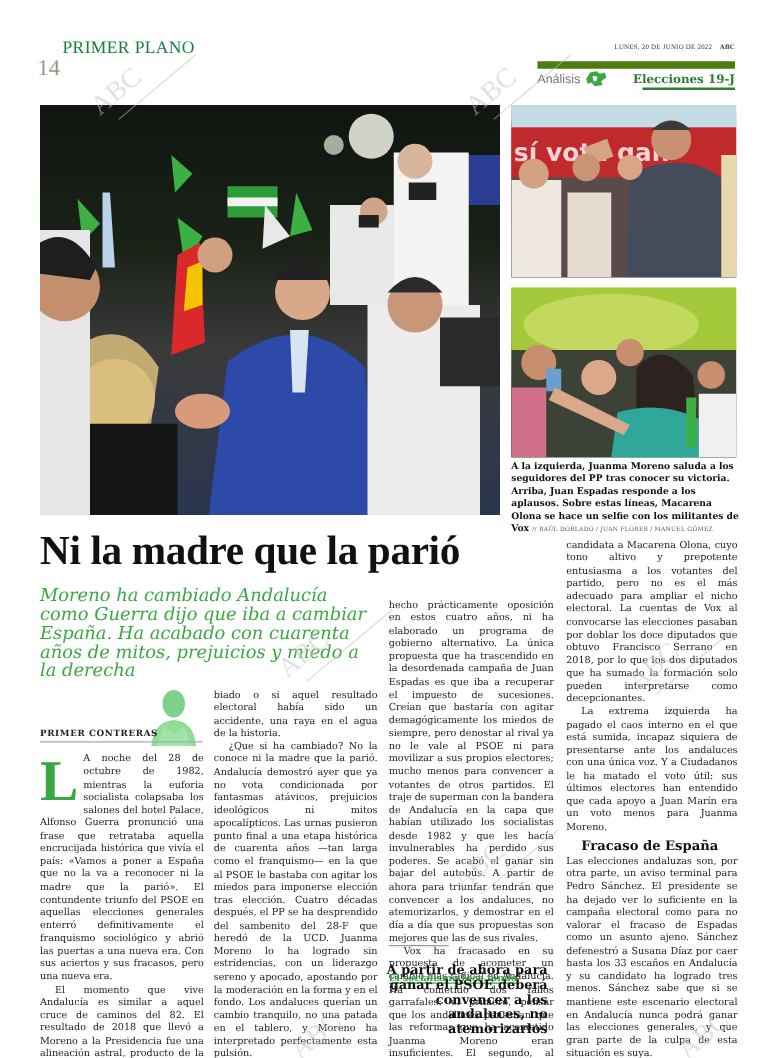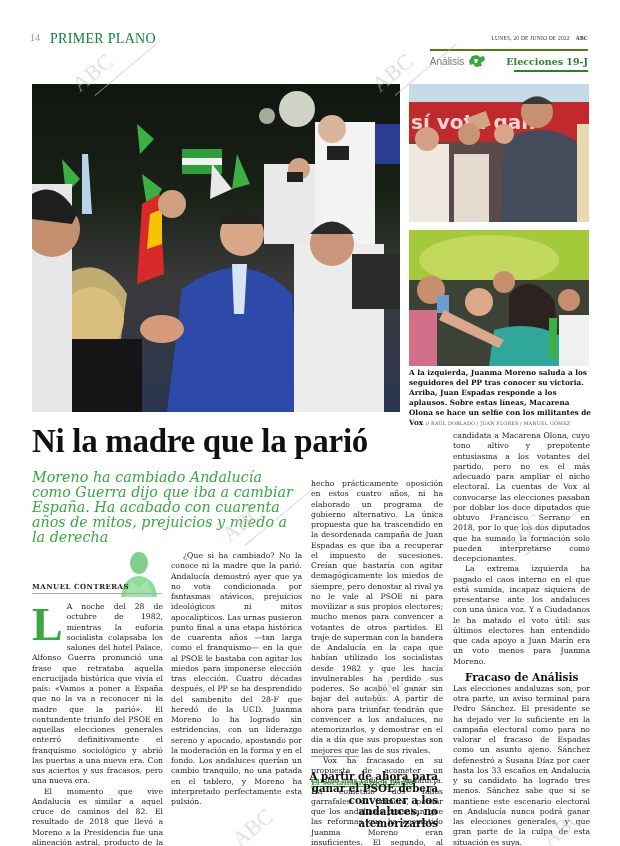--- a/index.html
+++ b/index.html
@@ -1,23 +1,23 @@
 <!DOCTYPE html>
 <html><head>
 <meta charset="utf-8">
 <style>
   * { margin: 0; padding: 0; box-sizing: border-box; }
   html, body { width: 620px; height: 846px; background: #fff; overflow: hidden; }
   body { position: relative; font-family: "DejaVu Serif", serif; color: #222; }
 
-  .page-num { position: absolute; left: 30px; top: 32px; font-size: 10px; color: #8a9a80; font-family: "Liberation Serif", serif; }
+  .page-num { position: absolute; left: 30px; top: 44px; font-size: 18px; color: #8a9a80; font-family: "Liberation Serif", serif; }
   .section-name { position: absolute; left: 50px; top: 31px; font-size: 14px; color: #15803d; font-family: "Liberation Serif", serif; letter-spacing: 0.3px; }
   .dateline { position: absolute; right: 32px; top: 35px; font-size: 5.5px; color: #333; font-family: "Liberation Serif", serif; letter-spacing: 0.2px; }
   .dateline b { margin-left: 6px; }
-  .analysis-row { position: absolute; right: 32px; top: 49px; height: 20px; display: flex; align-items: center; gap: 4px; border-top: 2px solid #4d7c0f; padding-top: 2px; }
+  .analysis-row { position: absolute; right: 32px; top: 49px; height: 20px; display: flex; align-items: center; gap: 4px; border-top: 6px solid #4d7c0f; padding-top: 2px; }
   .analysis-label { font-family: "Liberation Sans", sans-serif; font-size: 10px; color: #777; }
   .election-logo { width: 18px; height: 14px; }
   .election-label { font-family: "DejaVu Serif", serif; font-size: 9.5px; font-weight: bold; color: #2e7d32; margin-left: 16px; }
   .analysis-underline { position: absolute; right: 32px; top: 70px; width: 74px; height: 2px; background: #2e7d32; }
 
   .photo { position: absolute; overflow: hidden; }
   .photo-main { left: 32px; top: 84px; width: 368px; height: 328px; background: linear-gradient(180deg,#101510 0%,#1a2218 35%,#3a3a3a 60%,#2a3550 100%); }
   .photo-top { left: 409px; top: 84px; width: 180px; height: 138px; background: linear-gradient(180deg,#b8d0e0 0%,#b52a2a 18%,#a03030 40%,#5a5a6a 100%); }
   .photo-bottom { left: 409px; top: 230px; width: 180px; height: 136px; background: linear-gradient(180deg,#9ac233 0%,#5c8a1a 40%,#3a3f30 70%,#2e6f6a 100%); }
 
@@ -151,46 +151,47 @@
 </div>
 
 <h1 class="headline">Ni la madre que la parió</h1>
 <div class="deck">Moreno ha cambiado Andalucía como Guerra dijo que iba a cambiar España. Ha acabado con cuarenta años de mitos, prejuicios y miedo a la derecha</div>
 
 <svg class="author-photo" viewBox="0 0 44 48">
   <ellipse cx="22" cy="14" rx="9" ry="11" fill="#7fd08a"></ellipse>
   <path d="M4 48 Q6 28 22 27 Q38 28 40 48 Z" fill="#8fdc98"></path>
   <path d="M8 48 L14 32 L22 38 L30 32 L36 48 Z" fill="#a9e6b0" opacity="0.7"></path>
 </svg>
-<div class="byline">MANUEL CONTRERAS</div>
+<div class="byline">PRIMER CONTRERAS</div>
 <div class="byline-rule"></div>
 
 <div class="col c1">
   <p class="noindent"><span class="dropcap">L</span><span>A noche del 28 de octubre de 1982, mientras la euforia socialista colapsaba los salones del hotel Palace, Alfonso Guerra pronunció una frase que retrataba aquella encrucijada histórica que vivía el país: «Vamos a poner a España que no la va a reconocer ni la madre que la parió». El contundente triunfo del PSOE en aquellas elecciones generales enterró definitivamente el franquismo sociológico y abrió las puertas a una nueva era. Con sus aciertos y sus fracasos, pero una nueva era.</span></p>
   <p>El momento que vive Andalucía es similar a aquel cruce de caminos del 82. El resultado de 2018 que llevó a Moreno a la Presidencia fue una alineación astral, producto de la baja participación socialista y la irrupción de dos partidos de nuevo cuño, Ciudadanos y Vox. Las urnas debían ratificar ayer si Andalucía realmente ha cam-</p>
 </div>
 
 <div class="col c2">
+  <p class="noindent">biado o si aquel resultado electoral había sido un accidente, una raya en el agua de la historia.</p>
   <p>¿Que si ha cambiado? No la conoce ni la madre que la parió. Andalucía demostró ayer que ya no vota condicionada por fantasmas atávicos, prejuicios ideológicos ni mitos apocalípticos. Las urnas pusieron punto final a una etapa histórica de cuarenta años —tan larga como el franquismo— en la que al PSOE le bastaba con agitar los miedos para imponerse elección tras elección. Cuatro décadas después, el PP se ha desprendido del sambenito del 28-F que heredó de la UCD. Juanma Moreno lo ha logrado sin estridencias, con un liderazgo sereno y apocado, apostando por la moderación en la forma y en el fondo. Los andaluces querían un cambio tranquilo, no una patada en el tablero, y Moreno ha interpretado perfectamente esta pulsión.</p>
 
 </div>
 
 <div class="col c3">
   <p class="noindent">hecho prácticamente oposición en estos cuatro años, ni ha elaborado un programa de gobierno alternativo. La única propuesta que ha trascendido en la desordenada campaña de Juan Espadas es que iba a recuperar el impuesto de sucesiones. Creían que bastaría con agitar demagógicamente los miedos de siempre, pero denostar al rival ya no le vale al PSOE ni para movilizar a sus propios electores; mucho menos para convencer a votantes de otros partidos. El traje de superman con la bandera de Andalucía en la capa que habían utilizado los socialistas desde 1982 y que les hacía invulnerables ha perdido sus poderes. Se acabó el ganar sin bajar del autobús. A partir de ahora para triunfar tendrán que convencer a los andaluces, no atemorizarlos, y demostrar en el día a día que sus propuestas son mejores que las de sus rivales.</p>
   <p>Vox ha fracasado en su propuesta de acometer un cambio más radical en Andalucía. Ha cometido dos fallos garrafales: el primero, pensar que los andaluces pensaban que las reformas que ha acometido Juanma Moreno eran insuficientes. El segundo, al elegir como</p>
 </div>
 
 <div class="pull-rule"></div>
 <div class="pull-kicker">El socialismo toca fondo</div>
 <div class="pull-quote">A partir de ahora para ganar el PSOE deberá convencer a los andaluces, no atemorizarlos</div>
 
 <div class="col c4">
   <p class="noindent">candidata a Macarena Olona, cuyo tono altivo y prepotente entusiasma a los votantes del partido, pero no es el más adecuado para ampliar el nicho electoral. La cuentas de Vox al convocarse las elecciones pasaban por doblar los doce diputados que obtuvo Francisco Serrano en 2018, por lo que los dos diputados que ha sumado la formación solo pueden interpretarse como decepcionantes.</p>
   <p>La extrema izquierda ha pagado el caos interno en el que está sumida, incapaz siquiera de presentarse ante los andaluces con una única voz. Y a Ciudadanos le ha matado el voto útil: sus últimos electores han entendido que cada apoyo a Juan Marín era un voto menos para Juanma Moreno.</p>
-  <p class="subhead">Fracaso de Análisis</p>
+  <p class="subhead">Fracaso de España</p>
   <p class="noindent">Las elecciones andaluzas son, por otra parte, un aviso terminal para Pedro Sánchez. El presidente se ha dejado ver lo suficiente en la campaña electoral como para no valorar el fracaso de Espadas como un asunto ajeno. Sánchez defenestró a Susana Díaz por caer hasta los 33 escaños en Andalucía y su candidato ha logrado tres menos. Sánchez sabe que si se mantiene este escenario electoral en Andalucía nunca podrá ganar las elecciones generales, y que gran parte de la culpa de esta situación es suya.</p>
 
 </div>
 
 <div class="watermark" style="left:70px;top:60px;">ABC</div>
 <div class="watermark" style="left:370px;top:60px;">ABC</div>
 <div class="watermark" style="left:220px;top:510px;">ABC</div>
 <div class="watermark" style="left:500px;top:520px;">ABC</div>
 <div class="watermark" style="left:360px;top:680px;">ABC</div>
 <div class="watermark" style="left:230px;top:815px;">ABC</div>

